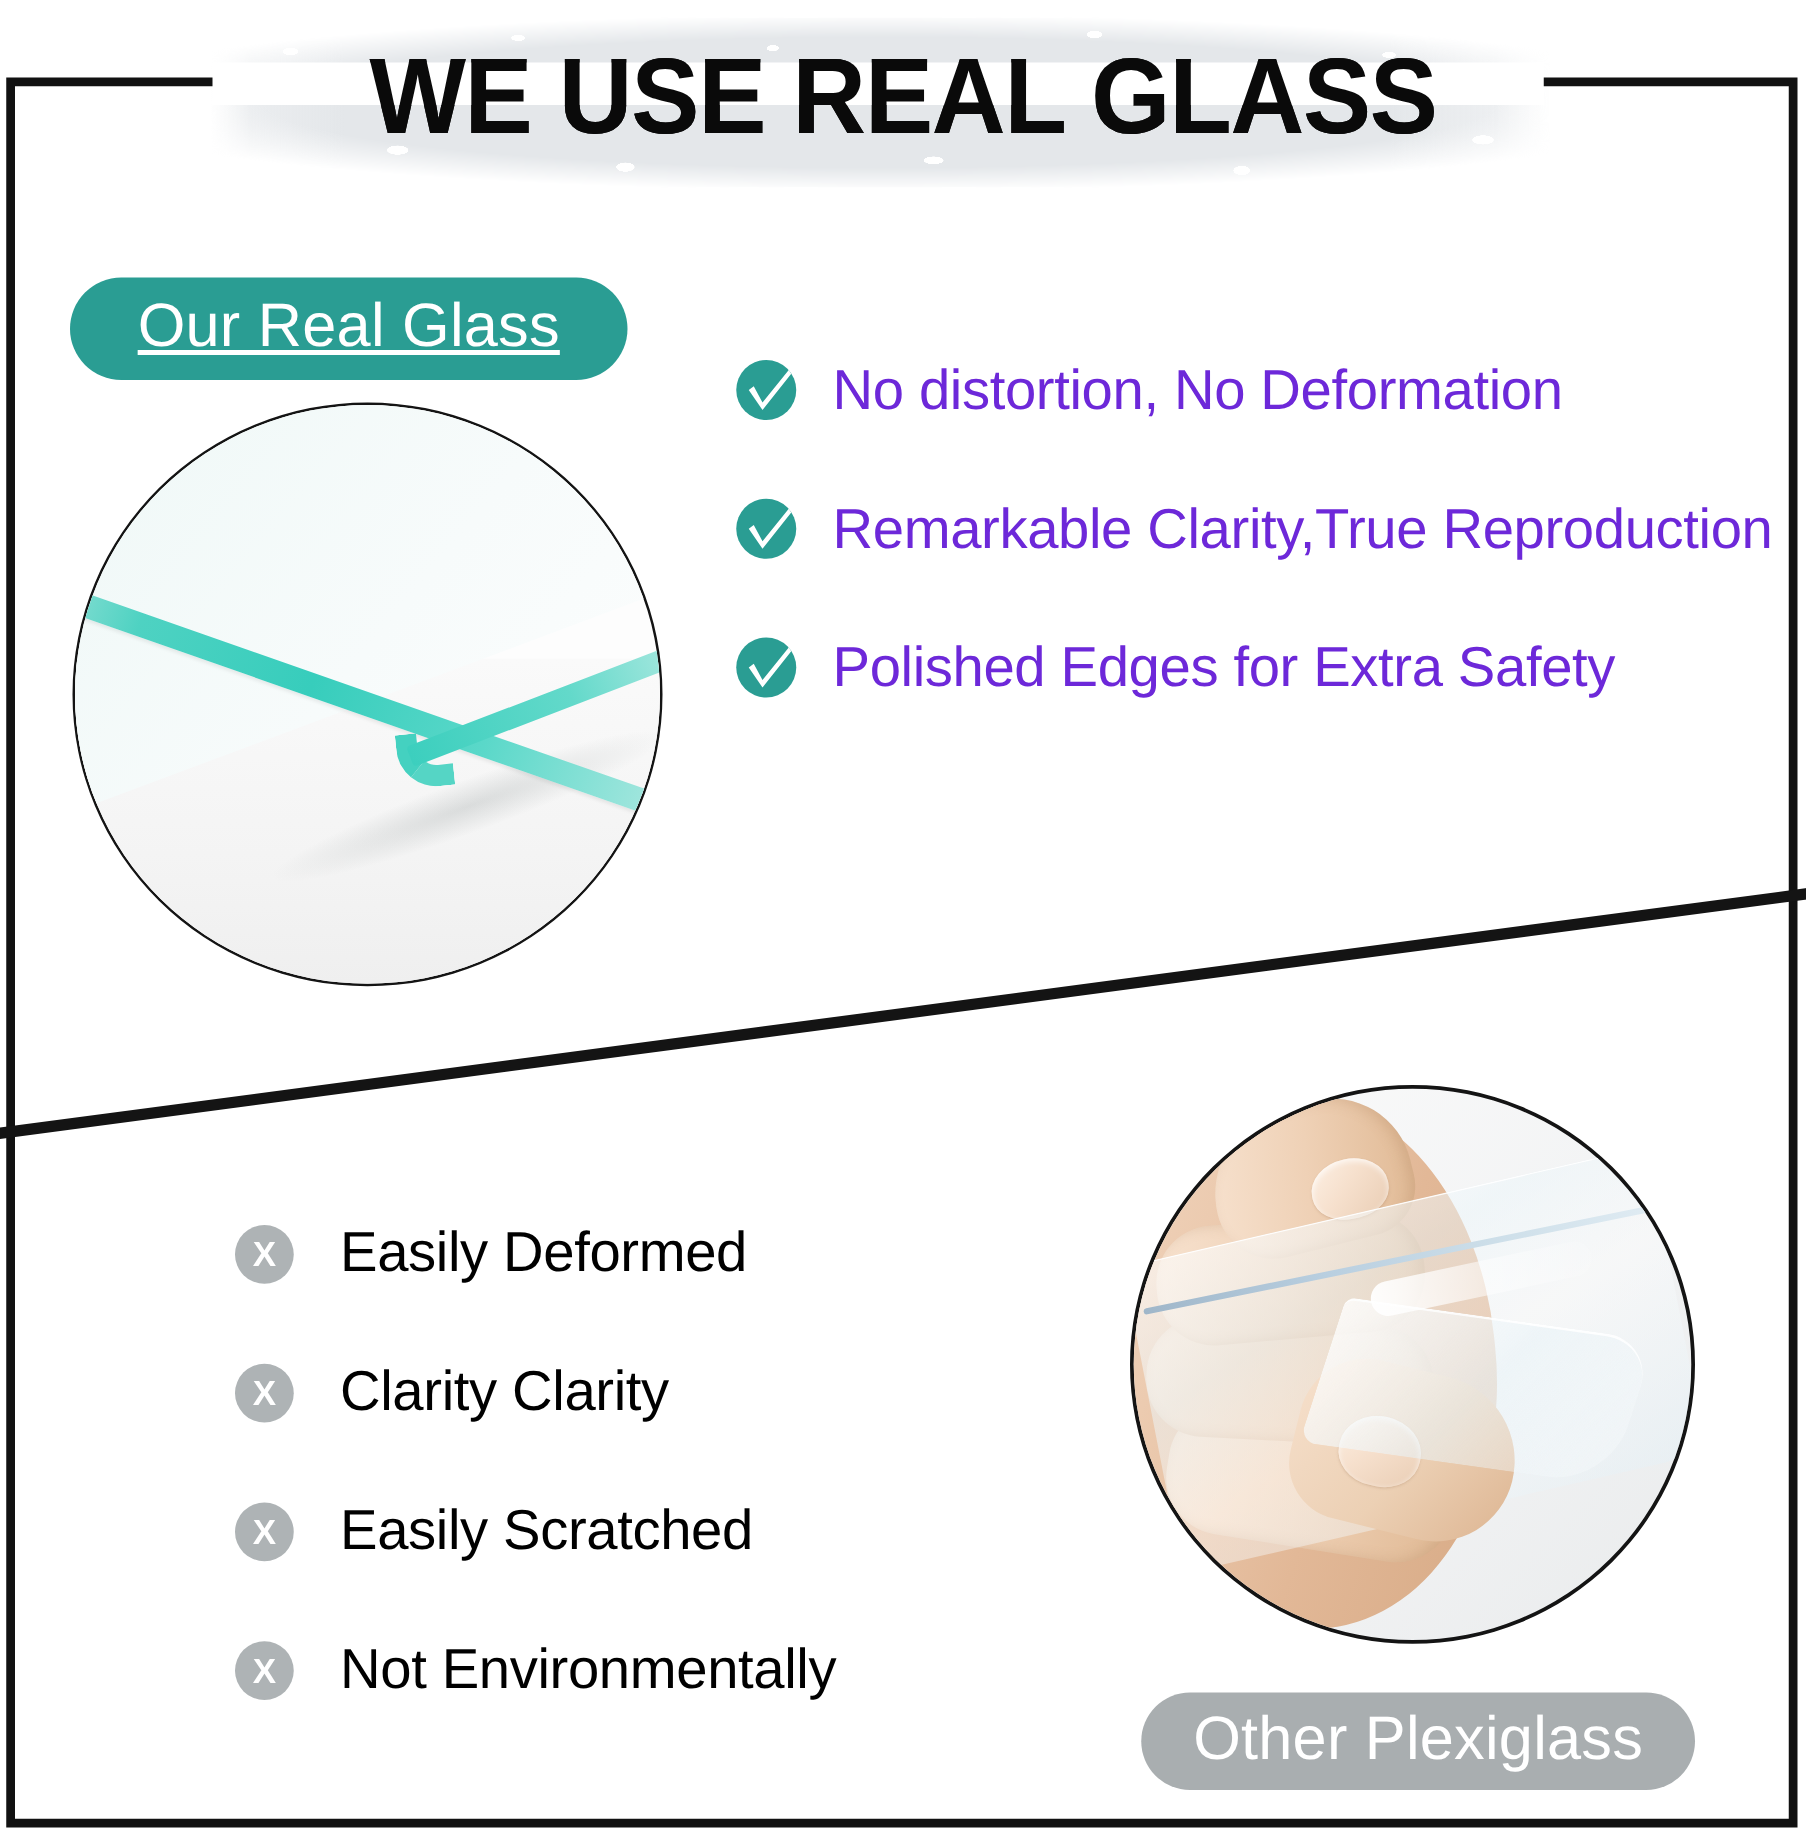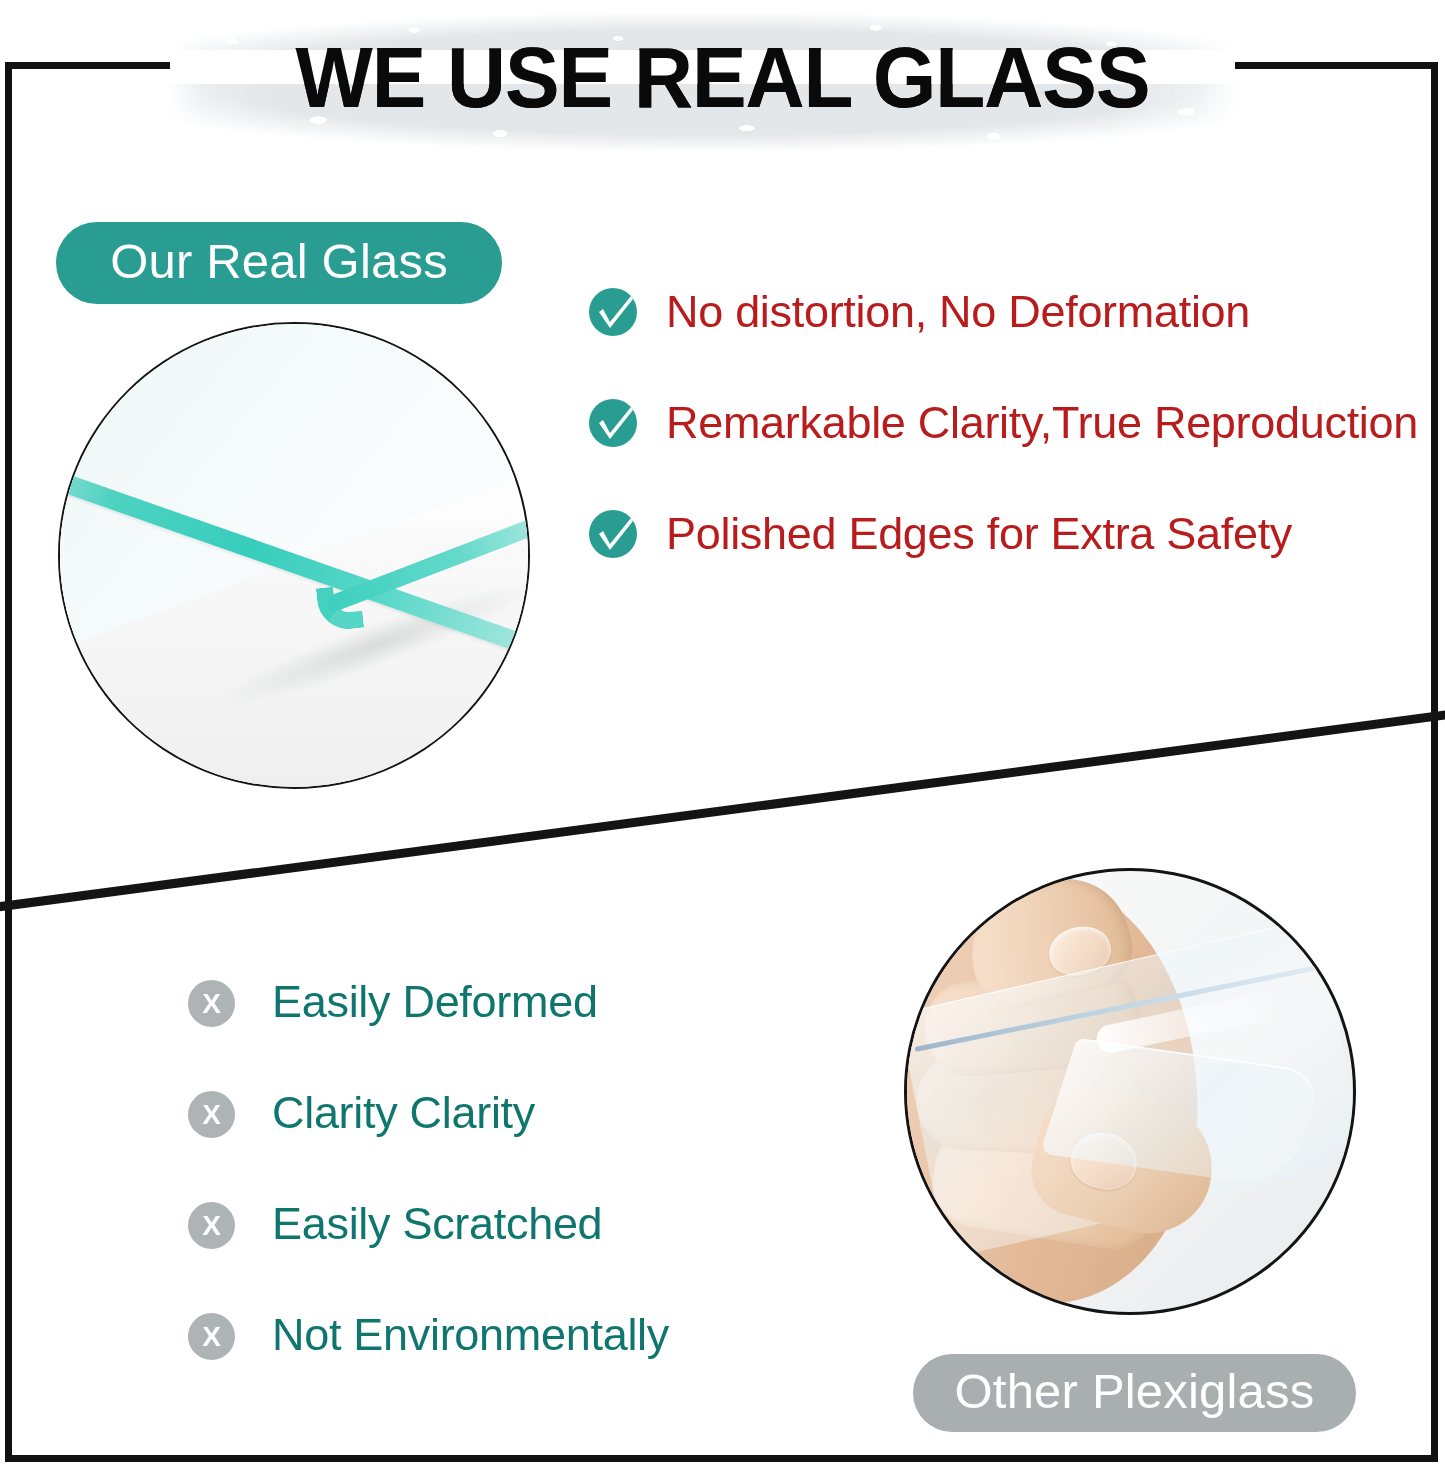--- a/index.html
+++ b/index.html
@@ -111,20 +111,21 @@
     letter-spacing: .2px;
     white-space: nowrap;
   }
   .pill-teal {
     left: 56px;
     top: 222px;
     width: 446px;
     height: 82px;
     background: #2a9d93;
     padding-bottom: 4px;
+    text-decoration: underline;
   }
   .pill-grey {
     left: 913px;
     top: 1334px;
     width: 443px;
     height: 78px;
     background: #a9aeb0;
     padding-bottom: 4px;
     margin-top: 20px;
   }
@@ -146,21 +147,21 @@
     top: 2px;
     width: 50px;
     height: 50px;
   }
   .good-label {
     position: absolute;
     left: 78px;
     top: -8px;
     font-size: 45px;
     line-height: 70px;
-    color: #b91c1c;
+    color: #6d28d9;
     white-space: nowrap;
     letter-spacing: -.3px;
   }
 
   
   .bad-list {
     position: absolute;
     left: 188px;
     top: 978px;
     width: 700px;
@@ -184,21 +185,21 @@
     font-size: 28px;
     font-weight: 700;
     line-height: 47px;
   }
   .bad-label {
     position: absolute;
     left: 84px;
     top: -11px;
     font-size: 45px;
     line-height: 70px;
-    color: #0f766e;
+    color: #000000;
     white-space: nowrap;
     letter-spacing: -.3px;
   }
 
   
   .photo-glass {
     position: absolute;
     left: 58px;
     top: 322px;
     width: 472px;

